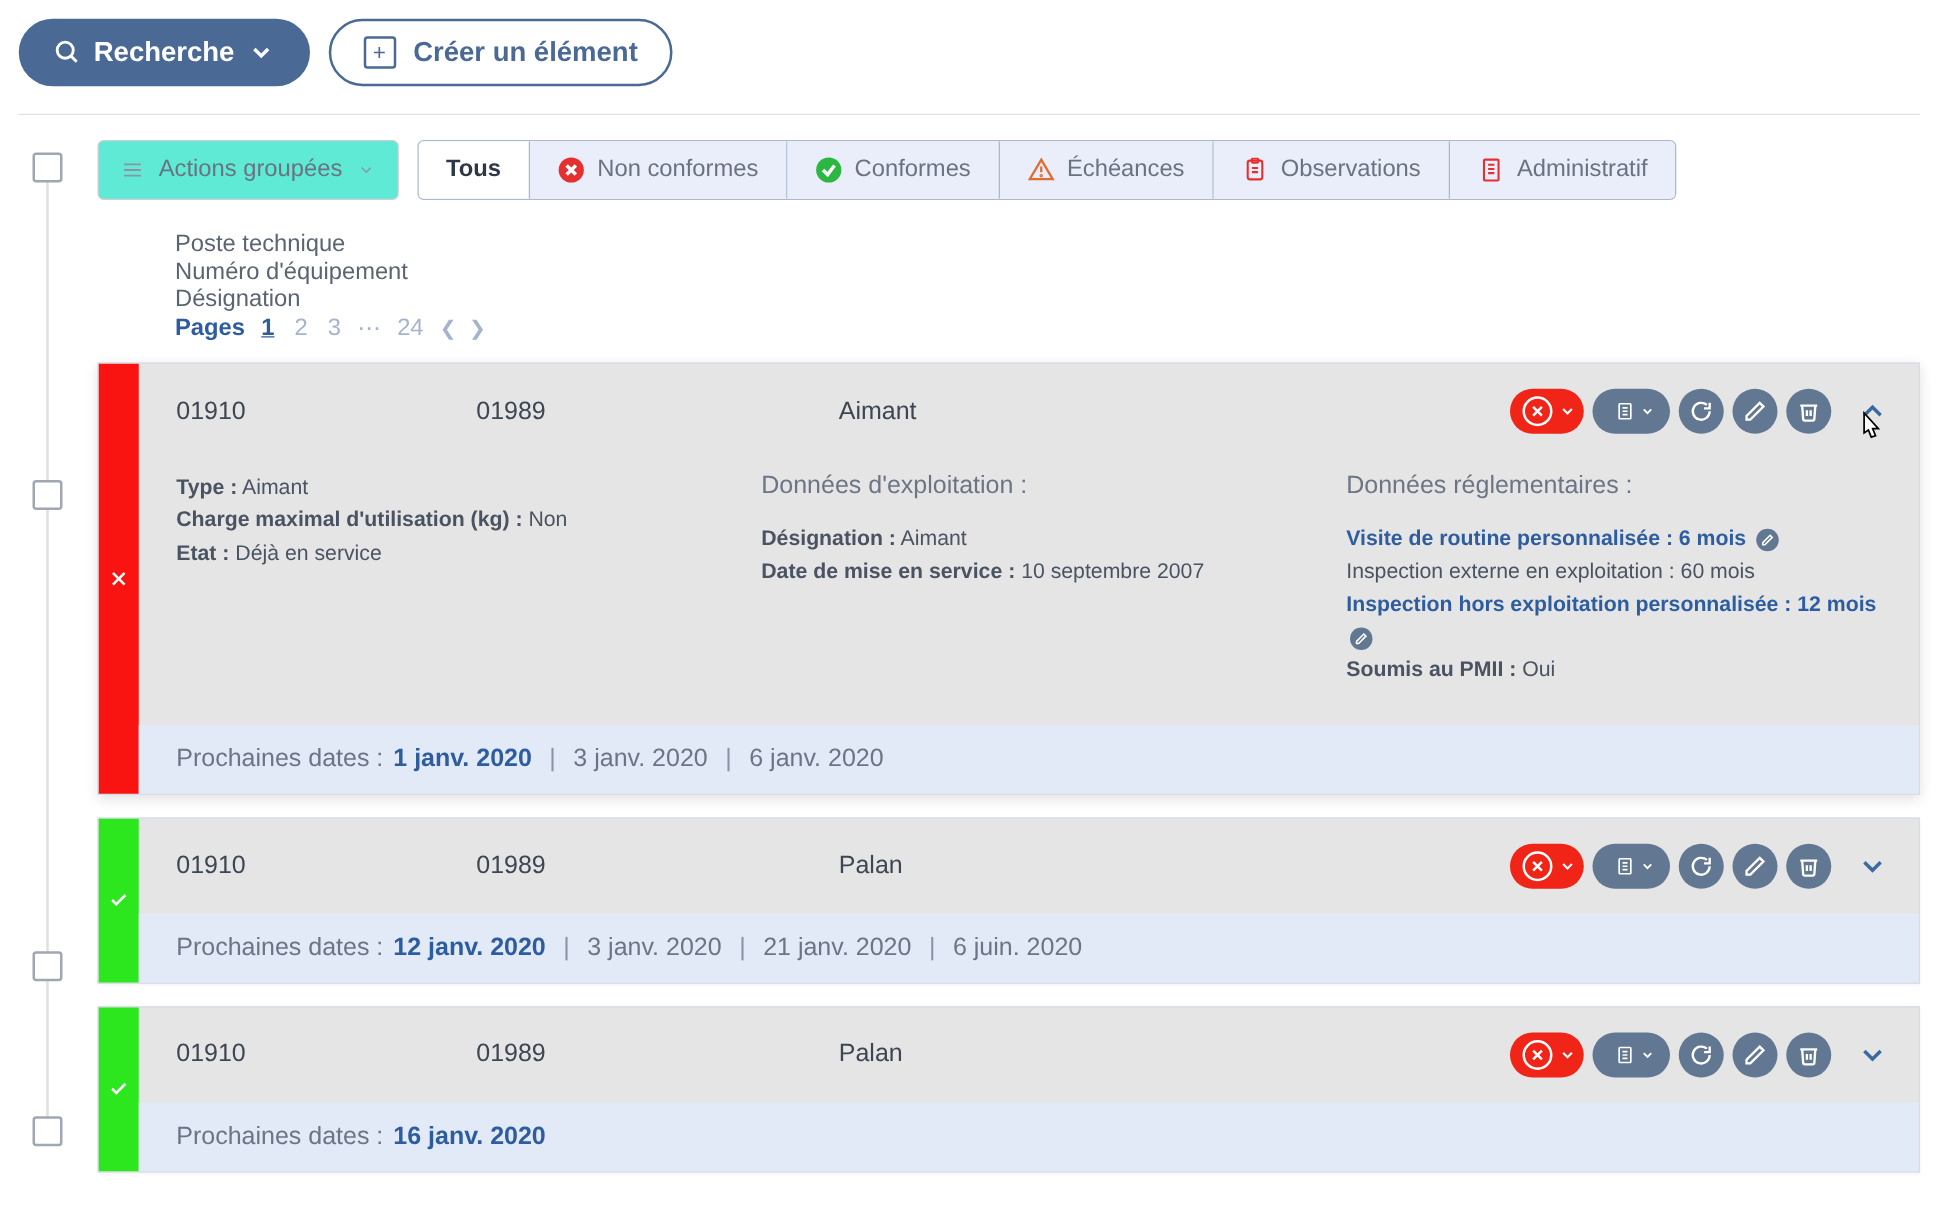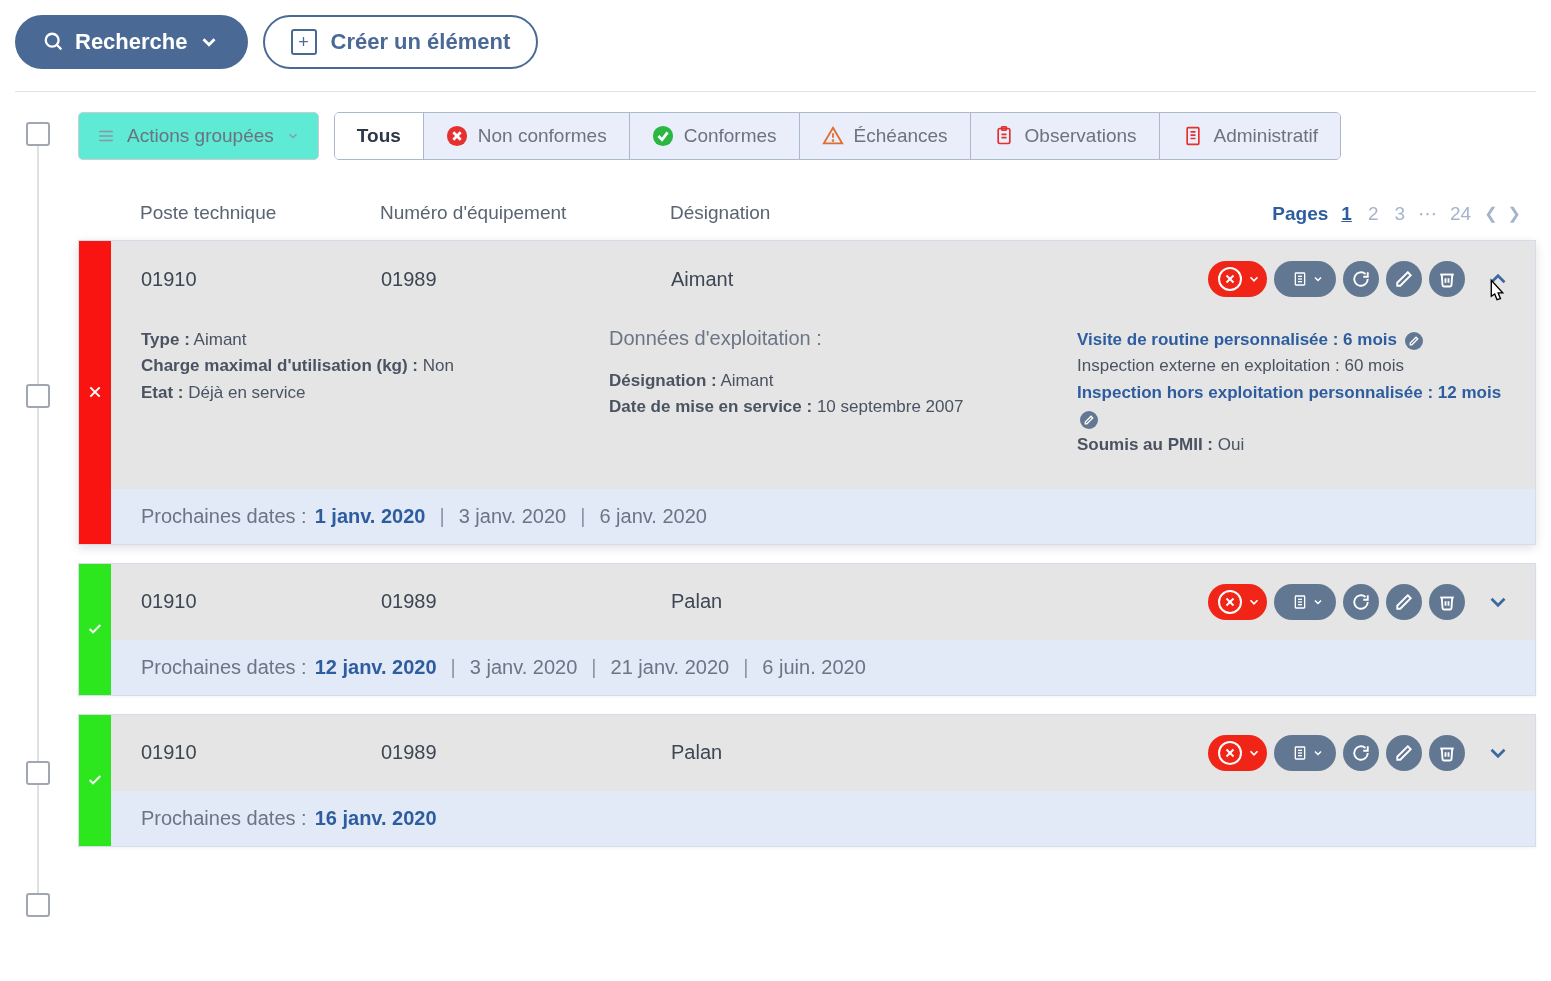--- a/index.html
+++ b/index.html
@@ -22,21 +22,21 @@
 
 .tab-row { display: flex; gap: 15px; }
 .actions-dropdown { border: 1px solid #c9cdd4; border-radius: 5px; background: #5eead4; padding: 10px 18px; display: flex; align-items: center; gap: 12px; font-size: 19px; color: #6b7280; cursor: pointer; height: 48px; }
 .tabs { display: flex; border: 1px solid #aab9cc; border-radius: 5px; overflow: hidden; height: 48px; }
 .tab { border-right: 1px solid #aab9cc; padding: 0 22px; display: flex; align-items: center; gap: 10px; font-size: 19px; color: #6b7280; background: #e9eefa; cursor: pointer; }
 .tab:last-child { border-right: none; }
 .tab.active { background: #fff; color: #2d3748; font-weight: 600; }
 .tab-ic { width: 22px; height: 22px; display: flex; align-items: center; justify-content: center; }
 
 
-.table-header { display: flex; padding: 42px 0 15px 62px; font-size: 19px; color: #5a6472; }
+.table-header { display: flex; padding: 25px 0 15px 62px; font-size: 19px; color: #5a6472; flex-direction: column; }
 .col-poste { width: 240px; }
 .col-numero { width: 290px; }
 .col-design { flex: 1; }
 .pagination { display: flex; gap: 10px; align-items: center; font-size: 19px; padding-right: 15px; }
 .pagination .pg-label { color: #2e5d9f; font-weight: 600; }
 .pagination .pg-num { color: #a5b4cc; cursor: pointer; padding: 0 3px; }
 .pagination .pg-num.active { color: #2e5d9f; text-decoration: underline; font-weight: 600; }
 .pagination .pg-dots { color: #a5b4cc; }
 .pagination .pg-arrow { color: #a5b4cc; cursor: pointer; font-size: 16px; }
 
@@ -263,20 +263,21 @@
             <div class="detail-line"><b>Type :</b> <span>Aimant</span></div>
             <div class="detail-line"><b>Charge maximal d'utilisation (kg) :</b> <span>Non</span></div>
             <div class="detail-line"><b>Etat :</b> <span>Déjà en service</span></div>
           </div>
           <div class="detail-col">
             <h4>Données d'exploitation :</h4>
             <div class="detail-line"><b>Désignation :</b> <span>Aimant</span></div>
             <div class="detail-line"><b>Date de mise en service :</b> <span>10 septembre 2007</span></div>
           </div>
           <div class="detail-col">
+            <h4>Données réglementaires :</h4>
             <div class="detail-line"><span class="reg-link">Visite de routine personnalisée : 6 mois</span> <span class="pencil-badge">
                   <svg viewBox="0 0 24 24" fill="none" stroke="#fff" stroke-width="3">
                     <path d="M17 3l4 4L7 21H3v-4L17 3z"></path>
                   </svg>
                 </span></div>
             <div class="detail-line">Inspection externe en exploitation : 60 mois</div>
             <div class="detail-line"><span class="reg-link">Inspection hors exploitation personnalisée : 12 mois</span> <span class="pencil-badge">
                   <svg viewBox="0 0 24 24" fill="none" stroke="#fff" stroke-width="3">
                     <path d="M17 3l4 4L7 21H3v-4L17 3z"></path>
                   </svg>

